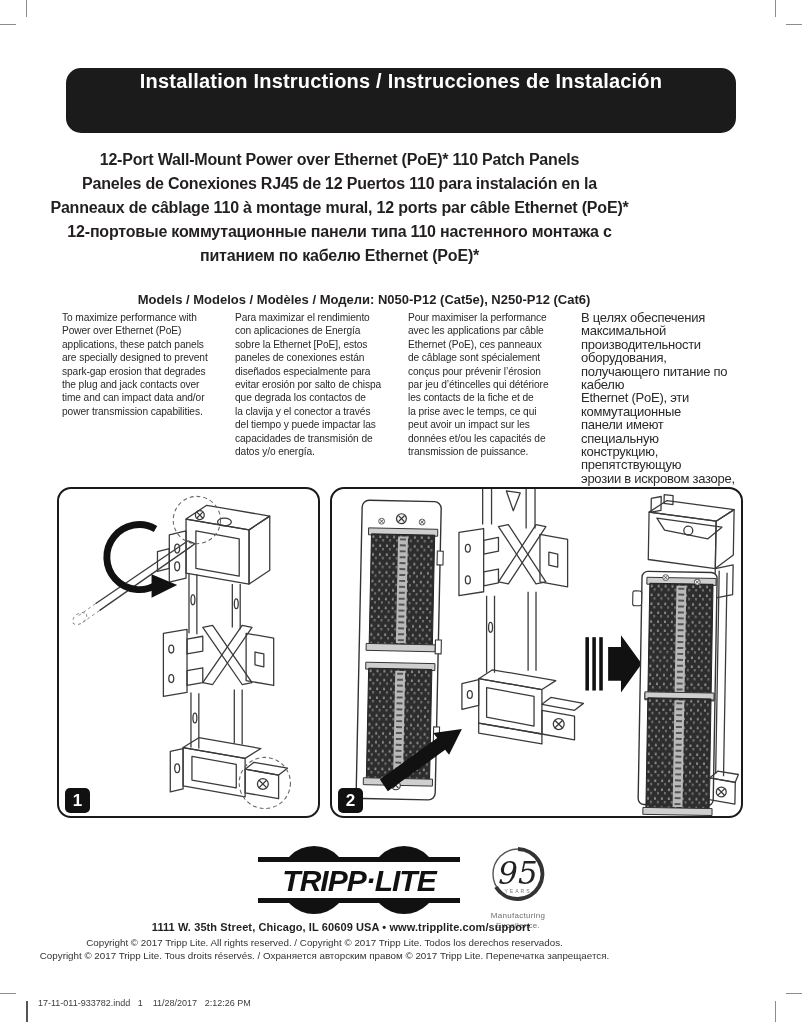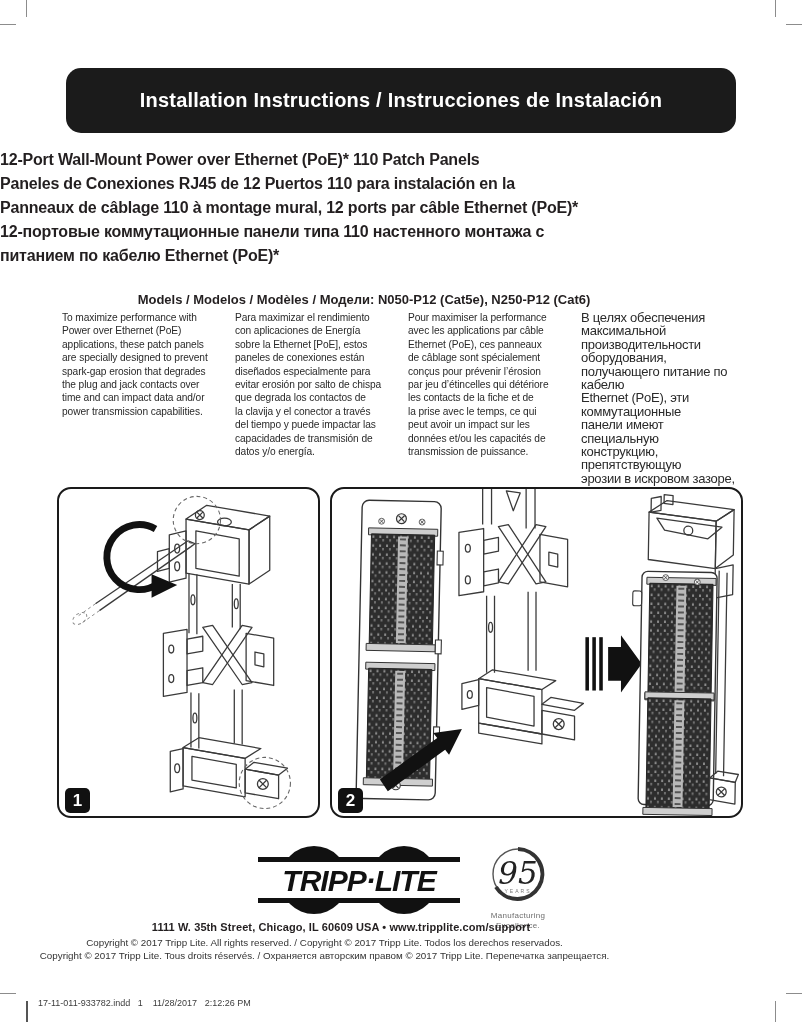--- a/index.html
+++ b/index.html
@@ -10,25 +10,25 @@
   [data-name]{box-sizing:border-box;}
   
   .crop{position:absolute;background:#8c8c8c;}
   .crop.v{width:1px;height:17px;}
   .crop.h{width:16px;height:1px;}
   .crop.dark{background:#555;width:2px;height:21px;}
   
   .banner{
     position:absolute;left:66px;top:68px;width:670px;height:65px;
     background:#1b1b1b;border-radius:15px;color:#fff;text-align:center;
-    display:flex;flex-direction:column;justify-content:center;gap:1px;
+    display:flex;flex-direction:row;justify-content:center;gap:1px;
   }
   .banner div{font-size:20px;font-weight:bold;line-height:27px;letter-spacing:0.2px;}
   
-  .title{position:absolute;left:0;top:148px;width:679px;text-align:left;}
+  .title{position:absolute;left:0;top:148px;width:679px;text-align:center;}
   .title div{font-size:16px;font-weight:bold;line-height:24px;letter-spacing:-0.2px;}
   .models{position:absolute;left:0;top:292px;width:728px;text-align:center;
     font-size:13px;font-weight:bold;}
   
   .intro{position:absolute;left:62px;top:311px;display:flex;gap:15px;}
   .intro .col{width:158px;font-size:10.2px;line-height:13.4px;white-space:pre-line;
     letter-spacing:-0.1px;color:#2a2a2a;}
   .intro .col.ru{font-size:13px;letter-spacing:-0.25px;}
   
   .figure{position:absolute;top:487px;height:331px;border:2px solid #1a1a1a;border-radius:14px;background:#fff;}

